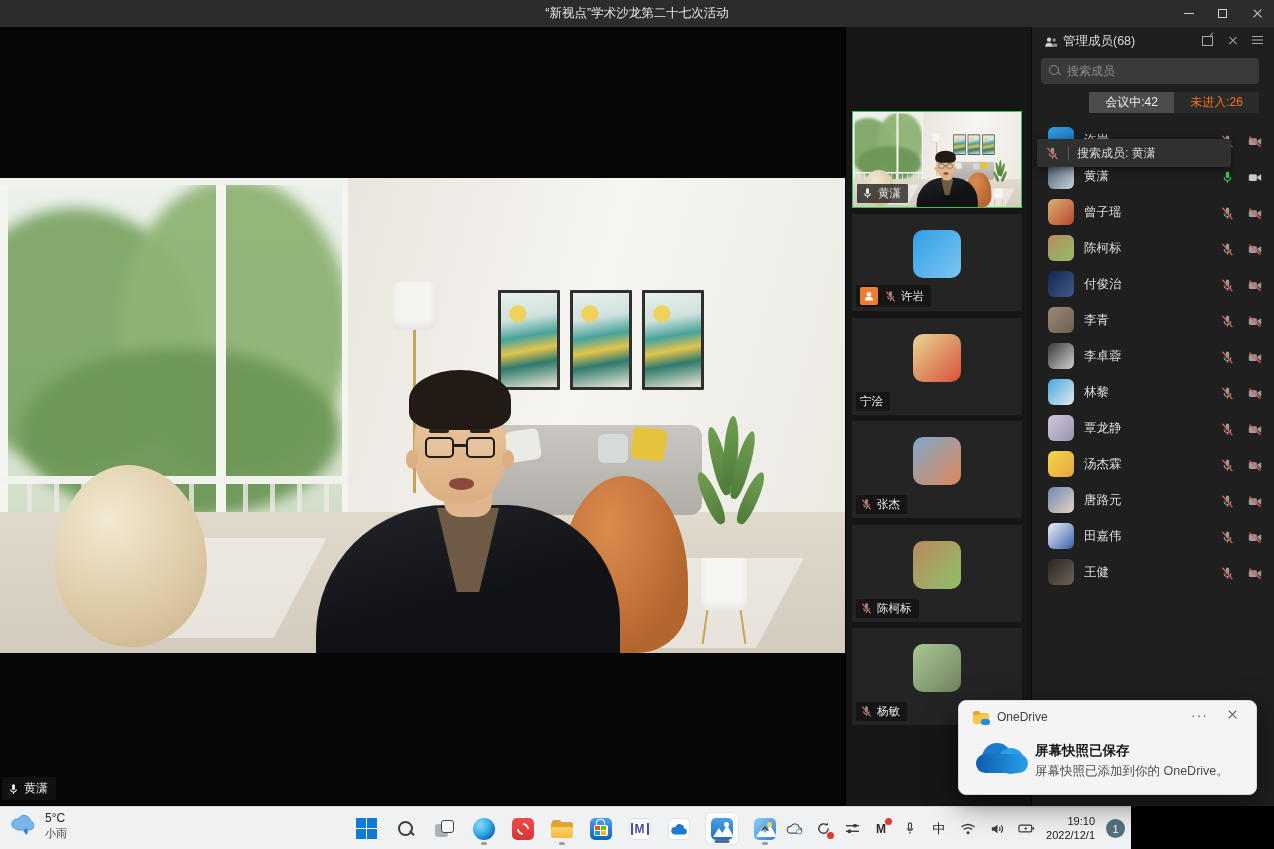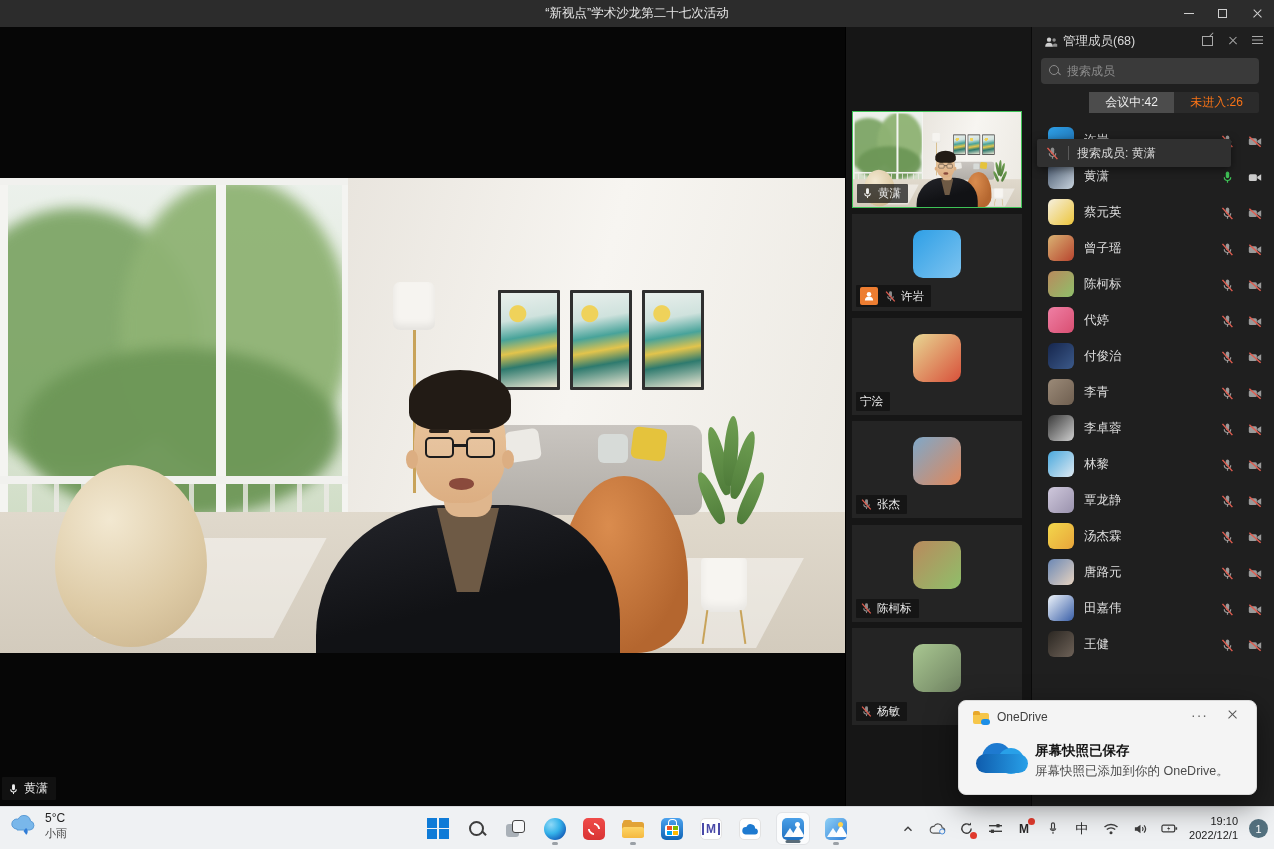--- a/index.html
+++ b/index.html
@@ -150,21 +150,21 @@
   .od-close::before { transform:rotate(45deg);} .od-close::after { transform:rotate(-45deg);}
   .od-cloud { position:absolute; left:17px; top:40px; width:52px; height:34px; }
   .od-cloud .c1 { position:absolute; left:6px; top:2px; width:30px; height:30px; border-radius:50%; background:#1e7ad0; }
   .od-cloud .c2 { position:absolute; left:22px; top:7px; width:26px; height:26px; border-radius:50%; background:#28a0e8; }
   .od-cloud .c3 { position:absolute; left:0px; top:13px; width:52px; height:19px; border-radius:10px; 
     background:linear-gradient(90deg,#0f5cad,#28a0e8); }
   .od-title { position:absolute; left:76px; top:41px; font-size:13.5px; font-weight:700; color:#141414; }
   .od-body { position:absolute; left:76px; top:62px; font-size:12.5px; color:#4c4c4c; }
 
   
-  .taskbar { position:absolute; left:0; top:806px; width:1274px; height:43px; background:#eff1f3; border-top:1px solid #d8dadd; }
+  .taskbar { position:absolute; left:0; top:806px; width:1131px; height:43px; background:#eff1f3; border-top:1px solid #d8dadd; }
   .weather { position:absolute; left:10px; top:4px; display:flex; align-items:center; gap:7px; }
   .weather .lines { display:flex; flex-direction:column; line-height:15px; }
   .weather .temp { font-size:12px; color:#1f1f1f; }
   .weather .desc { font-size:11px; color:#3c3c3c; }
   .tb-center { position:absolute; left:50%; top:0; transform:translateX(-50%); height:43px; display:flex; align-items:center; gap:13px; }
   .tb-item { position:relative; width:26px; height:36px; display:flex; align-items:center; justify-content:center; }
   .tb-item .dash { position:absolute; bottom:1.5px; left:50%; transform:translateX(-50%); width:6px; height:3px;
     border-radius:2px; background:#9aa0a6; }
   .tb-item.active-pill { width:34px; background:#fbfcfd; border:1px solid #e2e4e7; border-radius:6px; height:33px; }
   .tb-item.active-pill .dash { width:15px; background:#5a6c79; bottom:1px; }
@@ -492,76 +492,40 @@
     <line class="slash" x1="2.6" y1="2" x2="13.2" y2="14" stroke="#e05c4f" stroke-width="1.6"></line>
   </svg></span>
       <span><svg class="ic cam-ic" width="16" height="15" viewBox="0 0 16 16">
     <rect x="1.4" y="4.4" width="8.6" height="7.2" rx="1.6" fill="currentColor"></rect>
     <path d="M10.4 7.2 14.6 4.6v6.8L10.4 8.8z" fill="currentColor"></path>
     <line class="slash" x1="2" y1="3" x2="14" y2="13.6" stroke="#e05c4f" stroke-width="1.6"></line>
   </svg></span>
     </span>
   </div>
         <div class="member-row mic-muted cam-off">
-    <span class="m-avatar" style="background: linear-gradient(135deg, rgb(246, 240, 223), rgb(236, 197, 59));"></span>
-    <span class="m-name">蔡元英</span>
-    <span class="row-icons">
-      <span><svg class="ic mic-ic" width="15" height="15" viewBox="0 0 16 16">
-    <rect x="6.2" y="1.6" width="3.6" height="7.2" rx="1.8" fill="currentColor"></rect>
-    <path d="M4.6 7.8a3.4 3.4 0 0 0 6.8 0" fill="none" stroke="currentColor" stroke-width="1.3"></path>
-    <line x1="8" y1="11.4" x2="8" y2="13.6" stroke="currentColor" stroke-width="1.3"></line>
-    <line x1="8" y1="13.6" x2="8" y2="13.6" stroke="currentColor"></line>
-    <line class="slash" x1="2.6" y1="2" x2="13.2" y2="14" stroke="#e05c4f" stroke-width="1.6"></line>
-  </svg></span>
-      <span><svg class="ic cam-ic" width="16" height="15" viewBox="0 0 16 16">
-    <rect x="1.4" y="4.4" width="8.6" height="7.2" rx="1.6" fill="currentColor"></rect>
-    <path d="M10.4 7.2 14.6 4.6v6.8L10.4 8.8z" fill="currentColor"></path>
-    <line class="slash" x1="2" y1="3" x2="14" y2="13.6" stroke="#e05c4f" stroke-width="1.6"></line>
-  </svg></span>
-    </span>
-  </div>
-        <div class="member-row mic-muted cam-off">
     <span class="m-avatar" style="background: linear-gradient(135deg, rgb(217, 178, 115), rgb(184, 69, 47));"></span>
     <span class="m-name">曾子瑶</span>
     <span class="row-icons">
       <span><svg class="ic mic-ic" width="15" height="15" viewBox="0 0 16 16">
     <rect x="6.2" y="1.6" width="3.6" height="7.2" rx="1.8" fill="currentColor"></rect>
     <path d="M4.6 7.8a3.4 3.4 0 0 0 6.8 0" fill="none" stroke="currentColor" stroke-width="1.3"></path>
     <line x1="8" y1="11.4" x2="8" y2="13.6" stroke="currentColor" stroke-width="1.3"></line>
     <line x1="8" y1="13.6" x2="8" y2="13.6" stroke="currentColor"></line>
     <line class="slash" x1="2.6" y1="2" x2="13.2" y2="14" stroke="#e05c4f" stroke-width="1.6"></line>
   </svg></span>
       <span><svg class="ic cam-ic" width="16" height="15" viewBox="0 0 16 16">
     <rect x="1.4" y="4.4" width="8.6" height="7.2" rx="1.6" fill="currentColor"></rect>
     <path d="M10.4 7.2 14.6 4.6v6.8L10.4 8.8z" fill="currentColor"></path>
     <line class="slash" x1="2" y1="3" x2="14" y2="13.6" stroke="#e05c4f" stroke-width="1.6"></line>
   </svg></span>
     </span>
   </div>
         <div class="member-row mic-muted cam-off">
     <span class="m-avatar" style="background: linear-gradient(135deg, rgb(185, 138, 93), rgb(143, 191, 106));"></span>
     <span class="m-name">陈柯标</span>
-    <span class="row-icons">
-      <span><svg class="ic mic-ic" width="15" height="15" viewBox="0 0 16 16">
-    <rect x="6.2" y="1.6" width="3.6" height="7.2" rx="1.8" fill="currentColor"></rect>
-    <path d="M4.6 7.8a3.4 3.4 0 0 0 6.8 0" fill="none" stroke="currentColor" stroke-width="1.3"></path>
-    <line x1="8" y1="11.4" x2="8" y2="13.6" stroke="currentColor" stroke-width="1.3"></line>
-    <line x1="8" y1="13.6" x2="8" y2="13.6" stroke="currentColor"></line>
-    <line class="slash" x1="2.6" y1="2" x2="13.2" y2="14" stroke="#e05c4f" stroke-width="1.6"></line>
-  </svg></span>
-      <span><svg class="ic cam-ic" width="16" height="15" viewBox="0 0 16 16">
-    <rect x="1.4" y="4.4" width="8.6" height="7.2" rx="1.6" fill="currentColor"></rect>
-    <path d="M10.4 7.2 14.6 4.6v6.8L10.4 8.8z" fill="currentColor"></path>
-    <line class="slash" x1="2" y1="3" x2="14" y2="13.6" stroke="#e05c4f" stroke-width="1.6"></line>
-  </svg></span>
-    </span>
-  </div>
-        <div class="member-row mic-muted cam-off">
-    <span class="m-avatar" style="background: linear-gradient(135deg, rgb(239, 127, 164), rgb(217, 79, 114));"></span>
-    <span class="m-name">代婷</span>
     <span class="row-icons">
       <span><svg class="ic mic-ic" width="15" height="15" viewBox="0 0 16 16">
     <rect x="6.2" y="1.6" width="3.6" height="7.2" rx="1.8" fill="currentColor"></rect>
     <path d="M4.6 7.8a3.4 3.4 0 0 0 6.8 0" fill="none" stroke="currentColor" stroke-width="1.3"></path>
     <line x1="8" y1="11.4" x2="8" y2="13.6" stroke="currentColor" stroke-width="1.3"></line>
     <line x1="8" y1="13.6" x2="8" y2="13.6" stroke="currentColor"></line>
     <line class="slash" x1="2.6" y1="2" x2="13.2" y2="14" stroke="#e05c4f" stroke-width="1.6"></line>
   </svg></span>
       <span><svg class="ic cam-ic" width="16" height="15" viewBox="0 0 16 16">
     <rect x="1.4" y="4.4" width="8.6" height="7.2" rx="1.6" fill="currentColor"></rect>

